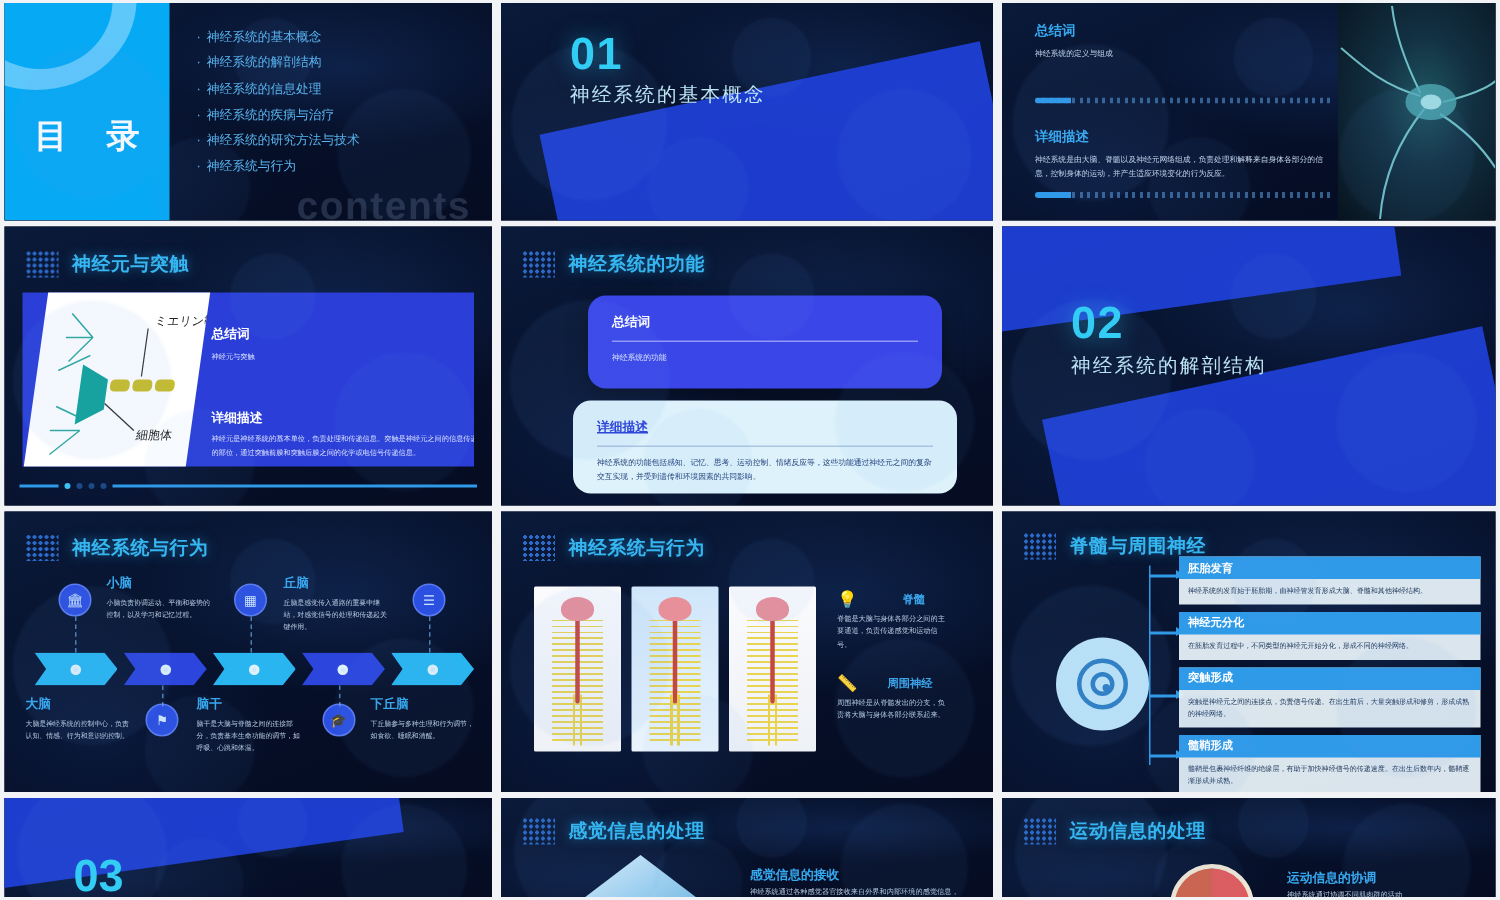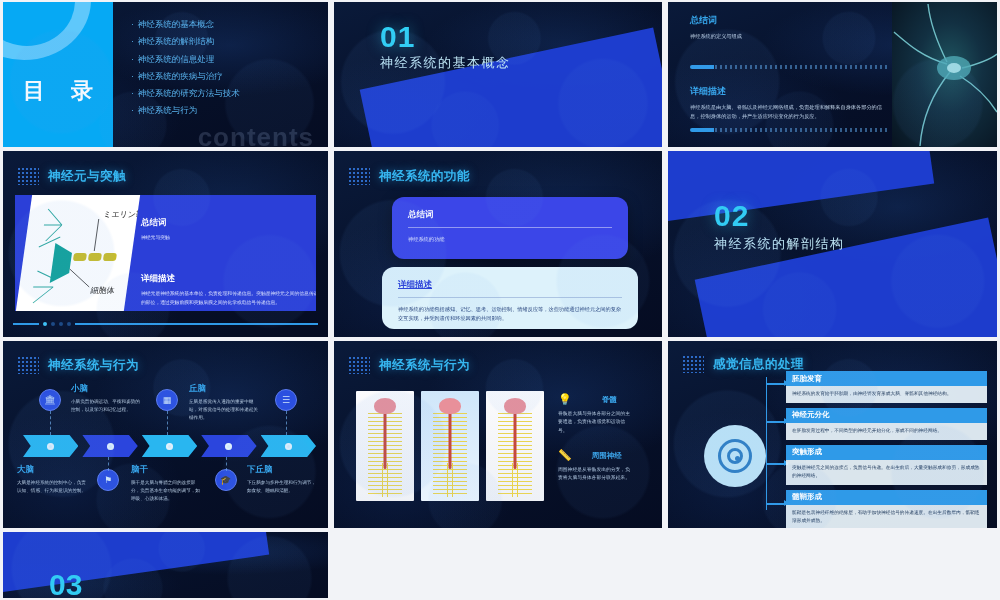--- a/index.html
+++ b/index.html
@@ -419,21 +419,21 @@
         </div>
         <div class="np">周围神经是从脊髓发出的分支，负责将大脑与身体各部分联系起来。</div>
       </div>
     </div>
   </div>
 
   <div class="cellwrap">
     <div class="slide">
       <div class="shead" style="left:14px; top:14px">
         <div class="dots"></div>
-        <div class="stitle">感觉信息的处理</div>
+        <div class="stitle">脊髓与周围神经</div>
       </div>
       <div class="dev-circle">
         <div class="dev-target"></div>
       </div>
       <div class="devbracket"></div>
       <div class="devarrow" style="top:42px"></div>
       <div class="devarrow" style="top:80px"></div>
       <div class="devarrow" style="top:122px"></div>
       <div class="devarrow" style="top:162px"></div>
       <div class="devlist">
@@ -457,15 +457,37 @@
     </div>
   </div>
 
   <div class="cellwrap">
     <div class="slide">
       <div class="tri-tl" style="top:-66px"></div>
       <div class="s10-num">03</div>
     </div>
   </div>
 
-
+  <div class="cellwrap">
+    <div class="slide">
+      <div class="shead" style="left:14px; top:13px">
+        <div class="dots"></div>
+        <div class="stitle">感觉信息的处理</div>
+      </div>
+      <div class="s11-img"></div>
+      <div class="s11-h">感觉信息的接收</div>
+      <div class="s11-p">神经系统通过各种感觉器官接收来自外界和内部环境的感觉信息，</div>
+    </div>
+  </div>
+
+  <div class="cellwrap">
+    <div class="slide">
+      <div class="shead" style="left:14px; top:13px">
+        <div class="dots"></div>
+        <div class="stitle">运动信息的处理</div>
+      </div>
+      <div class="s12-img"></div>
+      <div class="s12-h">运动信息的协调</div>
+      <div class="s12-p">神经系统通过协调不同肌肉群的活动</div>
+    </div>
+  </div>
 
 </div>
 
 </body></html>

